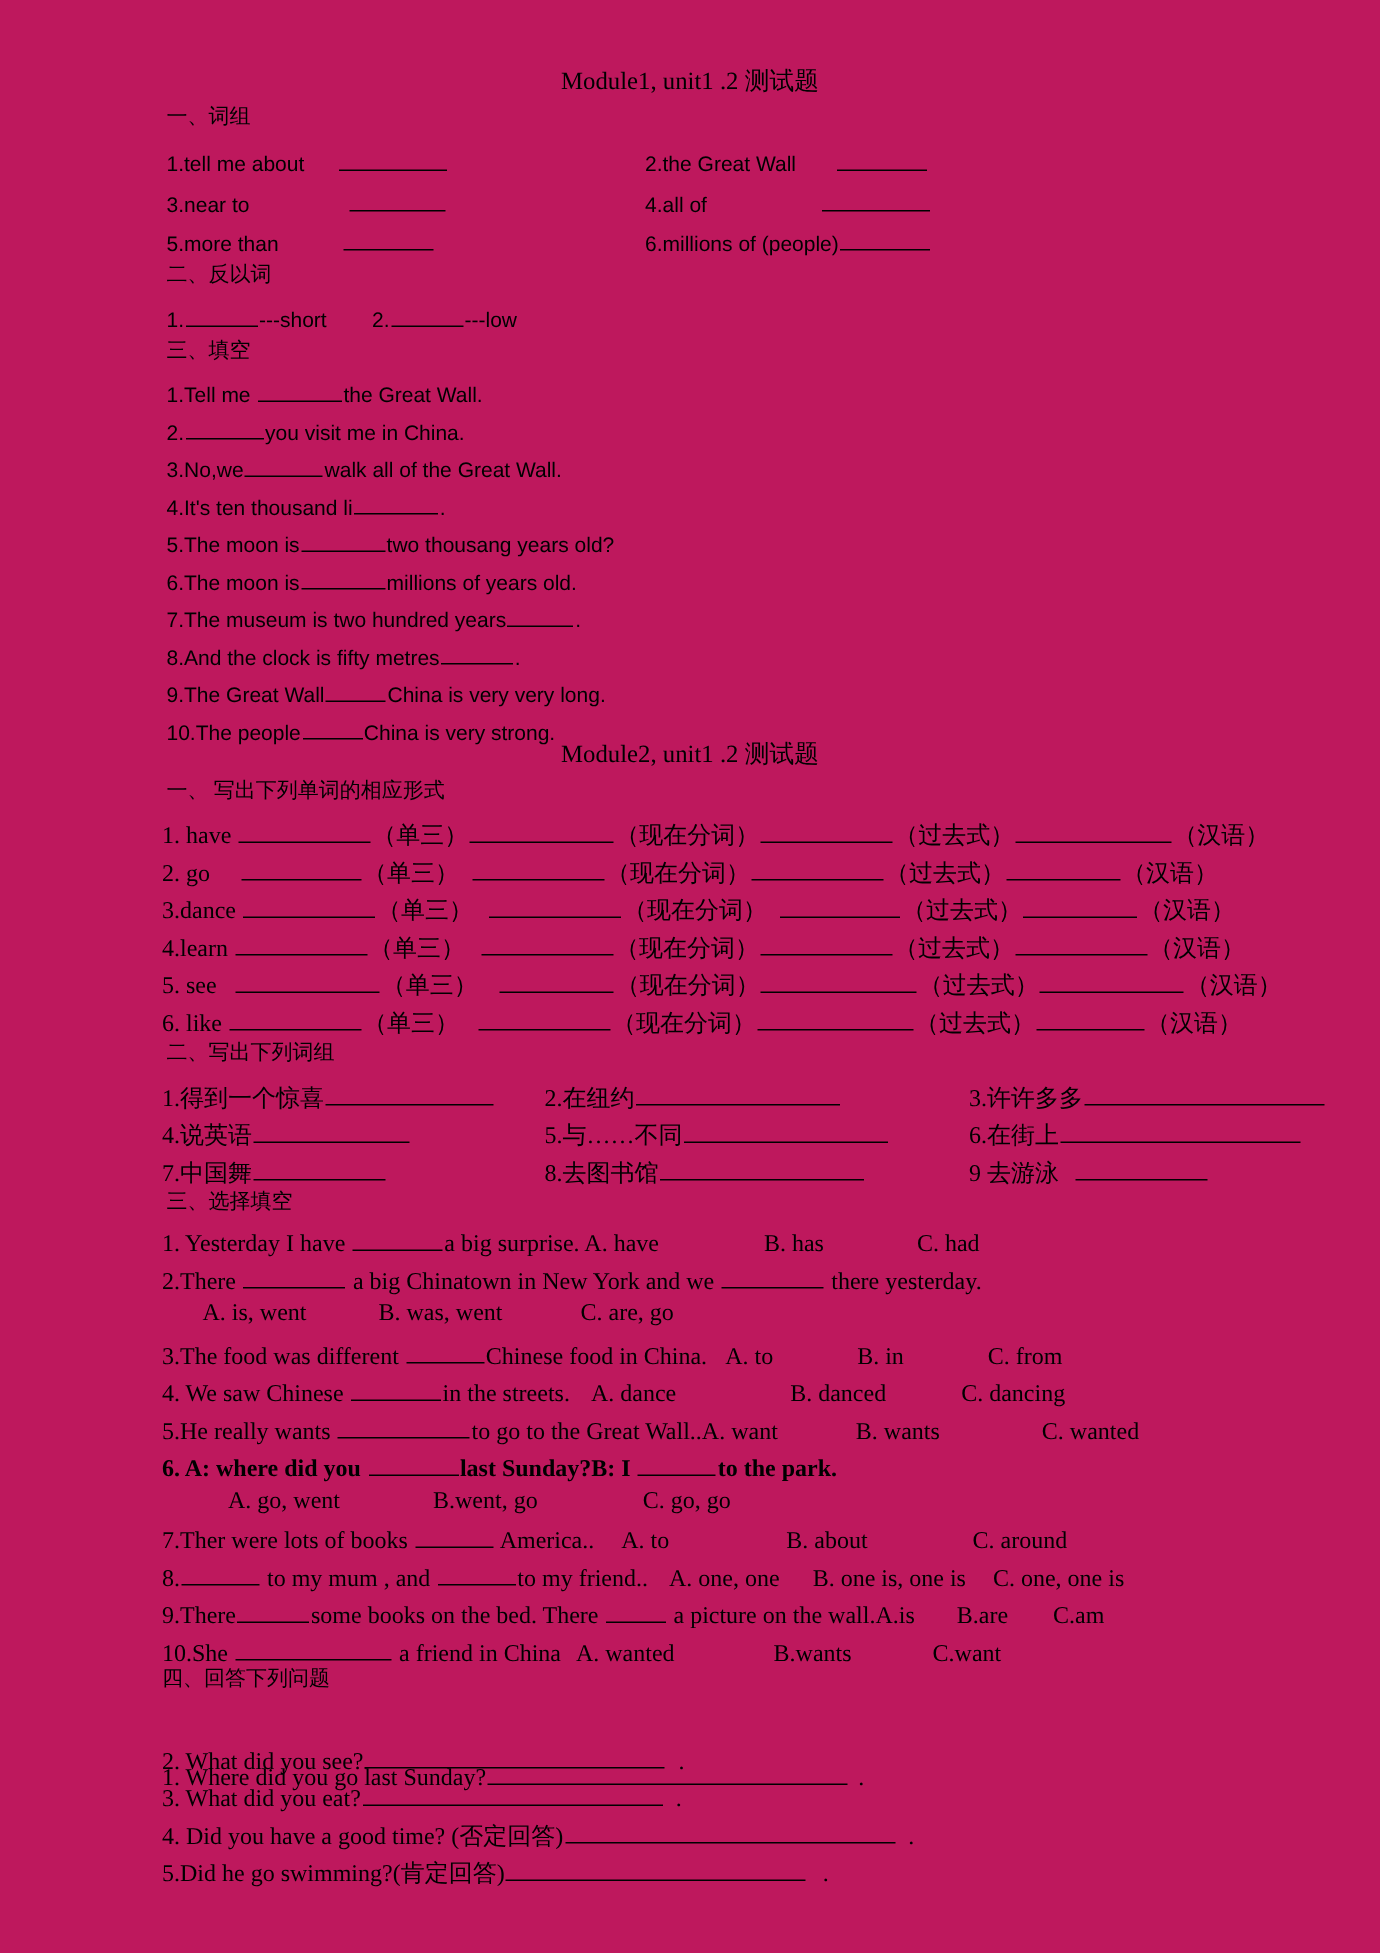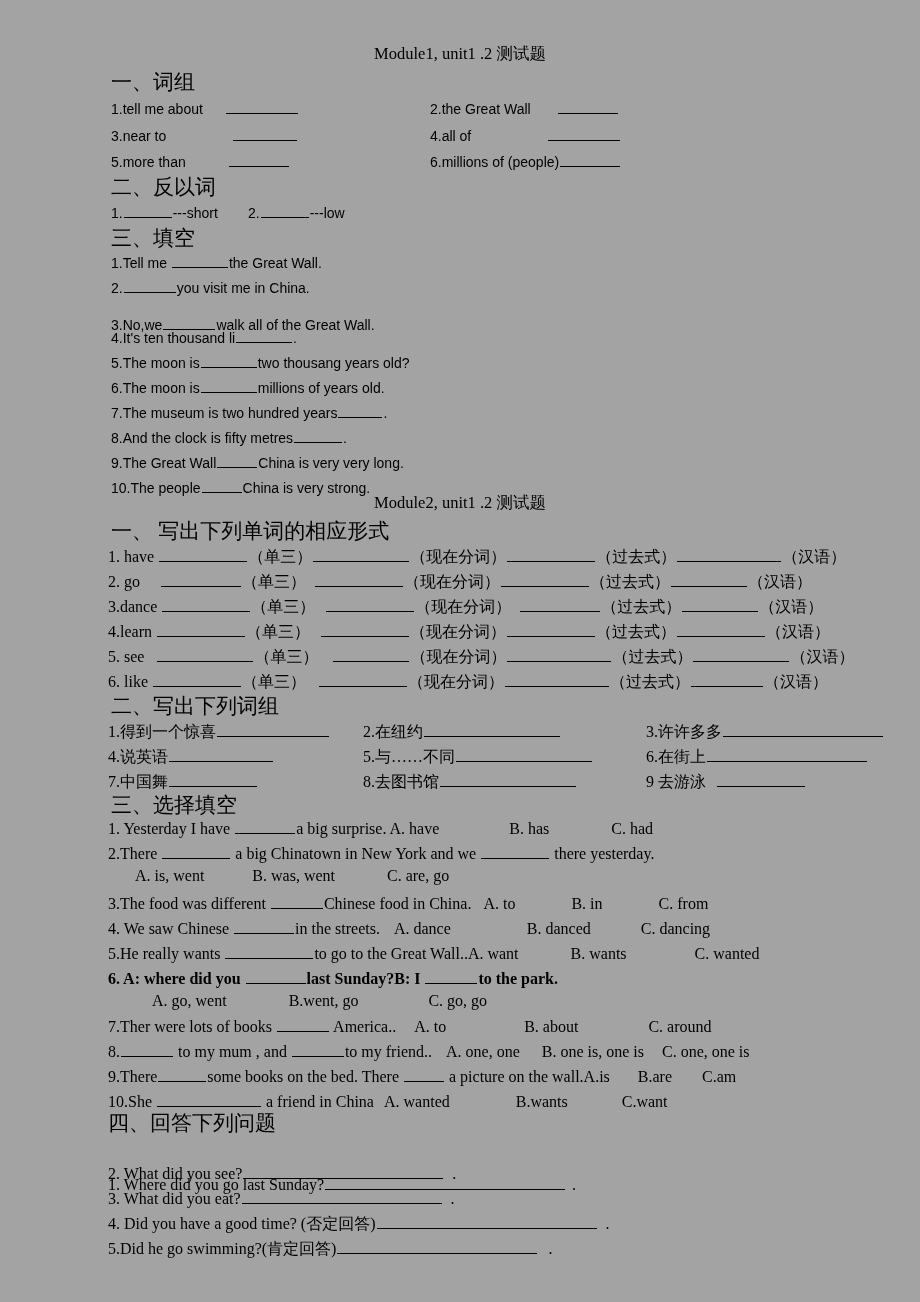--- a/index.html
+++ b/index.html
@@ -4,21 +4,21 @@
 <style>
   html, body {
     margin: 0;
     padding: 0;
     background: #ffffff;
   }
   .page {
     position: relative;
     width: 920px;
     height: 1302px;
-    background: #a3a3a3;
+    background: #be185d;
     overflow: hidden;
     font-family: "Liberation Serif", "DejaVu Serif", serif;
     color: #000000;
   }
   
   .doc-title {
     text-align: center;
     font-family: "Liberation Serif", "DejaVu Serif", serif;
     font-size: 16.5px;
     line-height: 1.0;
@@ -39,21 +39,21 @@
     font-family: "Liberation Sans", "DejaVu Sans", sans-serif;
     font-size: 14px;
   }
   
   .serif {
     font-family: "Liberation Serif", "DejaVu Serif", serif;
     font-size: 16px;
   }
   .cn-head {
     font-family: "Liberation Serif", "DejaVu Serif", serif;
-    font-size: 21px;
+    font-size: 14px;
   }
   .blank {
     display: inline-block;
     border-bottom: 1.3px solid #000;
     vertical-align: baseline;
     height: 0.95em;
     margin: 0 1px;
   }
   .b40  { width: 40px; }
   .b44  { width: 44px; }
@@ -124,21 +124,21 @@
   </div>
 
   <div class="ln cn-head" style="left:111px; top:228px;">三、填空</div>
 
   <div class="ln sans" style="left:111px; top:254px;">
     <span>1.</span><span>Tell me </span><span class="blank b56"></span><span>the Great Wall.</span>
   </div>
   <div class="ln sans" style="left:111px; top:279px;">
     <span>2.</span><span class="blank b52"></span><span>you visit me in China.</span>
   </div>
-  <div class="ln sans" style="left:111px; top:304px;margin-top:12px;">
+  <div class="ln sans" style="left:111px; top:304px;">
     <span>3.</span><span>No,we</span><span class="blank b52"></span><span>walk all of the Great Wall.</span>
   </div>
   <div class="ln sans" style="left:111px; top:329px;">
     <span>4.</span><span>It's ten thousand li</span><span class="blank b56"></span><span>.</span>
   </div>
   <div class="ln sans" style="left:111px; top:354px;">
     <span>5.</span><span>The moon is</span><span class="blank b56"></span><span>two thousang years old?</span>
   </div>
   <div class="ln sans" style="left:111px; top:379px;">
     <span>6.</span><span>The moon is</span><span class="blank b56"></span><span>millions of years old.</span>

